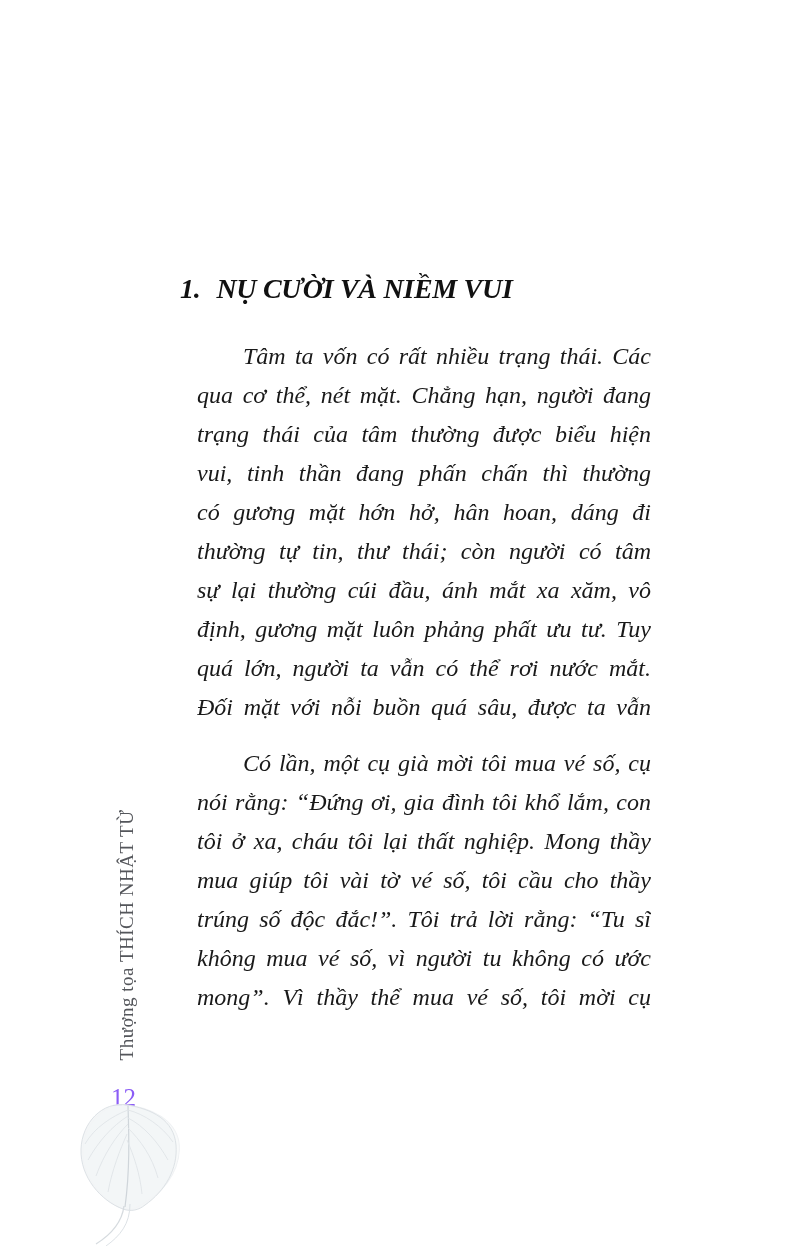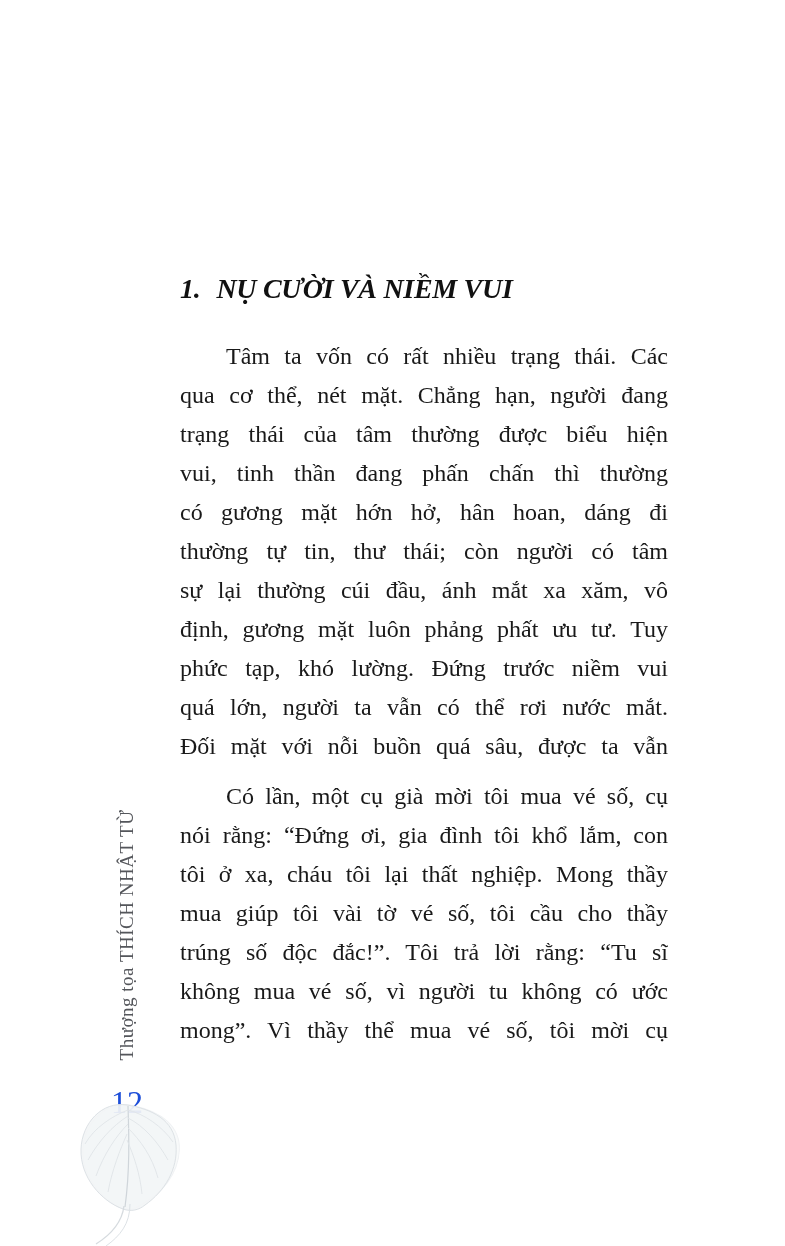--- a/index.html
+++ b/index.html
@@ -30,21 +30,21 @@
     line-height: 34px;
     font-weight: bold;
     color: #111111;
     letter-spacing: -0.3px;
     white-space: nowrap;
     font-style: italic;
   }
   .chapter-heading .chapter-number {
     margin-right: 16px;
   }
-  .paragraph { margin: 0; }
+  .paragraph { margin: 17px; font-style: italic; }
   .paragraph + .paragraph { margin-top: 11px; }
   .paragraph .line {
     font-size: 24px;
     line-height: 39px;
     height: 39px;
     overflow: hidden;
     text-align: justify;
     text-align-last: justify;
     color: #191919;
   }
@@ -63,22 +63,22 @@
     transform: translate(-50%, -50%) rotate(-90deg);
     white-space: nowrap;
     font-size: 19px;
     letter-spacing: 0.5px;
     color: #54565b;
   }
   .page-number {
     position: absolute;
     left: 111px;
     top: 1084px;
-    font-size: 32px;
-    color: #1d4ed8;
+    font-size: 25px;
+    color: #8b5cf6;
   }
   .leaf-watermark {
     position: absolute;
     left: 72px;
     top: 1098px;
   }
 </style>
 </head>
 <body>
 
@@ -122,21 +122,20 @@
     <div id="paragraphs">
         <div class="paragraph">
           <div class="line">Tâm ta vốn có rất nhiều trạng thái. Các</div>
           <div class="line">qua cơ thể, nét mặt. Chẳng hạn, người đang</div>
           <div class="line">trạng thái của tâm thường được biểu hiện</div>
           <div class="line">vui, tinh thần đang phấn chấn thì thường</div>
           <div class="line">có gương mặt hớn hở, hân hoan, dáng đi</div>
           <div class="line">thường tự tin, thư thái; còn người có tâm</div>
           <div class="line">sự lại thường cúi đầu, ánh mắt xa xăm, vô</div>
           <div class="line">định, gương mặt luôn phảng phất ưu tư. Tuy</div>
-          <div class="line">phức tạp, khó lường. Đứng trước niềm vui</div>
           <div class="line">quá lớn, người ta vẫn có thể rơi nước mắt.</div>
           <div class="line">Đối mặt với nỗi buồn quá sâu, được ta vẫn</div>
         </div>
         <div class="paragraph">
           <div class="line">Có lần, một cụ già mời tôi mua vé số, cụ</div>
           <div class="line">nói rằng: “Đứng ơi, gia đình tôi khổ lắm, con</div>
           <div class="line">tôi ở xa, cháu tôi lại thất nghiệp. Mong thầy</div>
           <div class="line">mua giúp tôi vài tờ vé số, tôi cầu cho thầy</div>
           <div class="line">trúng số độc đắc!”. Tôi trả lời rằng: “Tu sĩ</div>
           <div class="line">không mua vé số, vì người tu không có ước</div>

